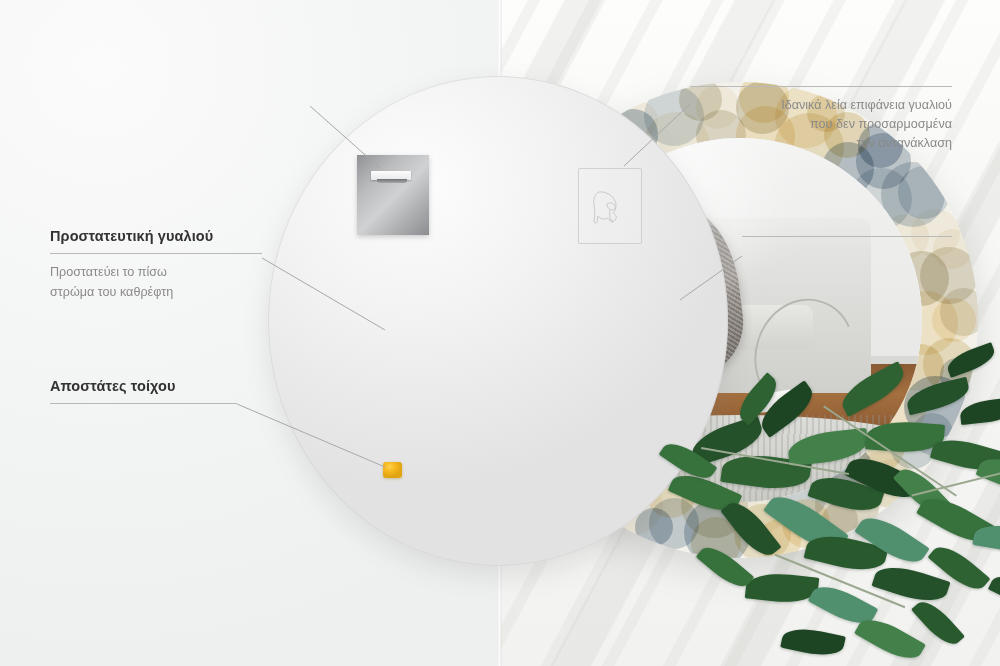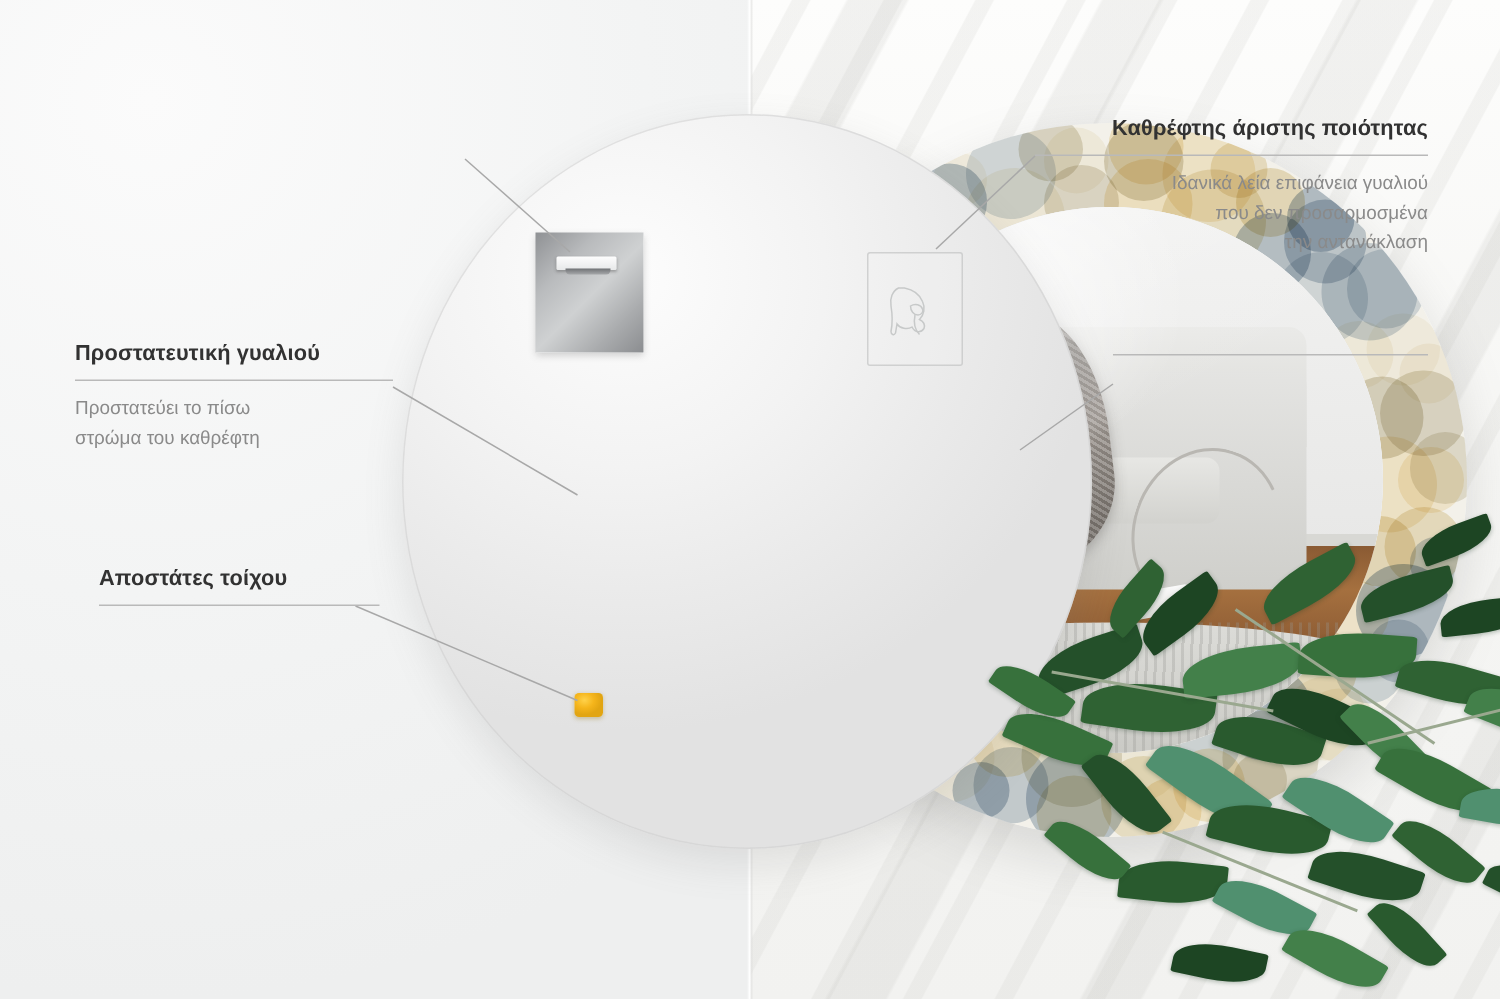--- a/index.html
+++ b/index.html
@@ -340,28 +340,27 @@
   </svg>
 
 
   <div class="callout" style="left:50px;top:228px;width:212px;">
     <div class="title">Προστατευτική γυαλιού</div>
     <div class="rule"></div>
     <div class="desc">Προστατεύει το πίσω
 στρώμα του καθρέφτη</div>
   </div>
 
-  <div class="callout" style="left:50px;top:378px;width:187px;margin-left:16px;">
+  <div class="callout" style="left:50px;top:378px;width:187px;">
     <div class="title">Αποστάτες τοίχου</div>
     <div class="rule"></div>
   </div>
 
 
   <div class="callout right" style="left:690px;top:78px;width:262px;">
-    <div class="title">Καθρέφτης άριστης ποιότητας</div>
     <div class="rule"></div>
     <div class="desc">Ιδανικά λεία επιφάνεια γυαλιού
 που δεν προσαρμοσμένα
 την αντανάκλαση</div>
   </div>
 
   <div class="callout right" style="left:742px;top:228px;width:210px;">
     <div class="rule"></div>
   </div>
 

